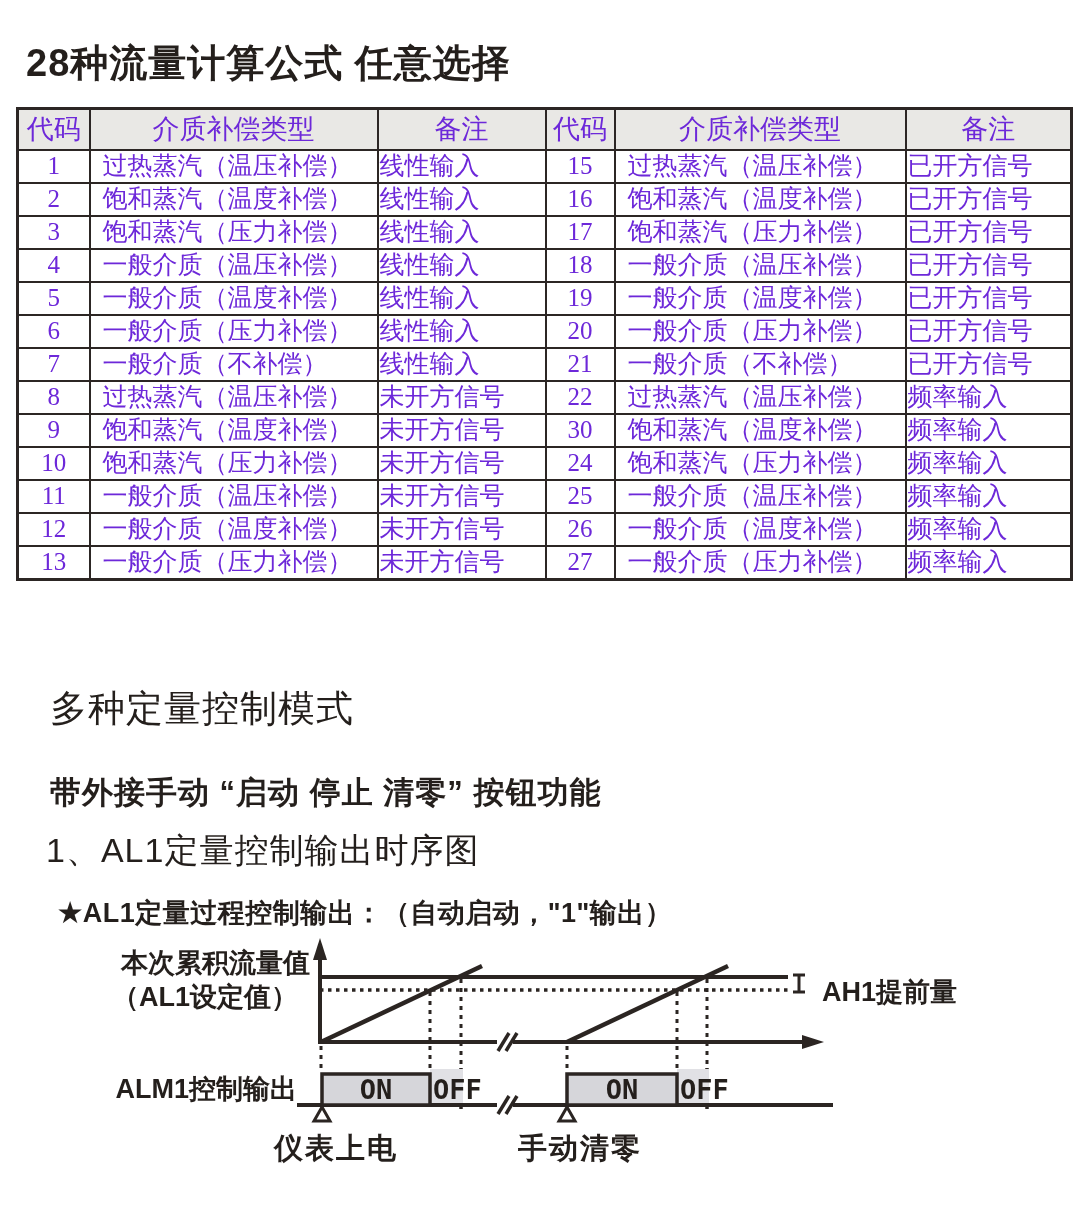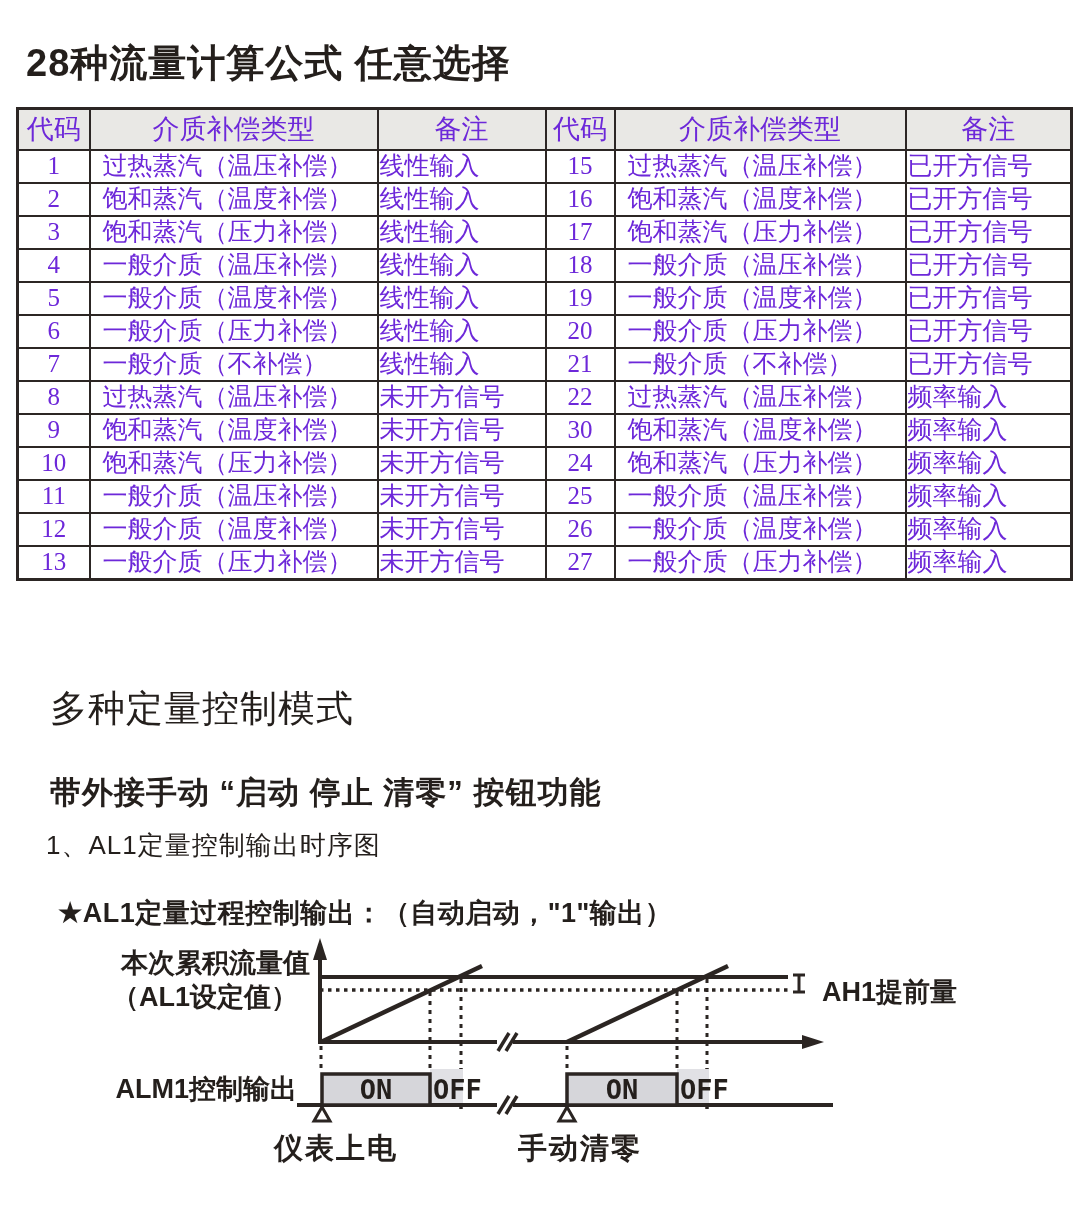--- a/index.html
+++ b/index.html
@@ -14,21 +14,21 @@
   }
   .section-heading{
     position:absolute;left:50px;top:684px;font-size:37px;font-weight:400;
     letter-spacing:1px;white-space:nowrap;
   }
   .section-subheading{
     position:absolute;left:50px;top:740px;font-size:31px;font-weight:600;
     letter-spacing:1px;white-space:nowrap;margin-top:32px;
   }
   .item-title{
-    position:absolute;left:46px;top:828px;font-size:26px;font-weight:500;
+    position:absolute;left:46px;top:828px;font-size:34px;font-weight:500;
     letter-spacing:1px;white-space:nowrap;
   }
   
   .formula-table{
     position:absolute;left:16px;top:107px;width:1054px;
     border-collapse:collapse;table-layout:fixed;
     font-family:"Liberation Serif",serif;font-size:25px;color:#6d28d9;
   }
   .formula-table th,.formula-table td{
     border:2px solid #2c2624;line-height:1.05;overflow:hidden;white-space:nowrap;

